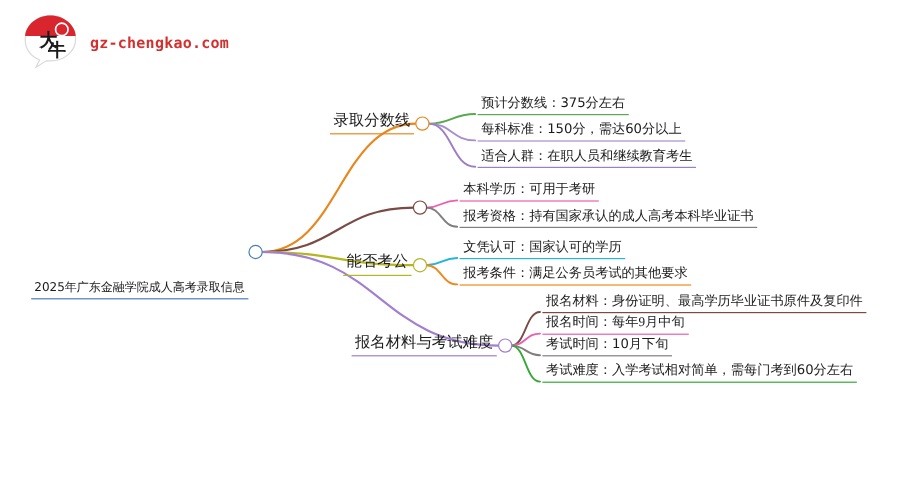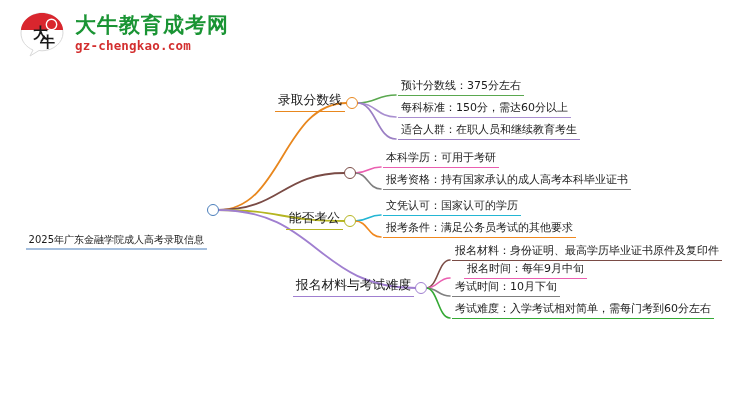--- a/index.html
+++ b/index.html
@@ -39,21 +39,20 @@
   <div id="logo-badge">
     <svg width="48" height="48" viewBox="0 0 48 48" aria-hidden="true">
       <path d="M24 3 C12 3 3 12 3 23 C3 31 8 37 15 40 L12 46 L21 40.5 C22 40.7 23 40.8 24 40.8 C36 40.8 45 32 45 23 C45 12 36 3 24 3 Z" fill="#ffffff" stroke="#d9d9d9" stroke-width="1"></path>
       <path d="M24 3 C12 3 3 12 3 20 L45 20 C45 12 36 3 24 3 Z" fill="#d9262e"></path>
       <text x="15" y="28" font-family="DejaVu Sans, sans-serif" font-size="15" font-weight="bold" fill="#1a1a1a">大</text>
       <text x="22" y="37" font-family="DejaVu Sans, sans-serif" font-size="15" font-weight="bold" fill="#1a1a1a">牛</text>
       <circle cx="33.5" cy="14.5" r="5.2" fill="#d9262e" stroke="#ffffff" stroke-width="1.4"></circle>
     </svg>
   </div>
   <div id="brand">
-    <div id="brand-cn">大牛教育成考网</div>
     <div id="brand-en">gz-chengkao.com</div>
   </div>
 </div>
 
 <div id="map">
   <svg id="wires">
       <path d="M 218 210 C 282.5 210, 282.5 103, 347 103" fill="none" stroke="#e8871e" stroke-width="1.8" stroke-linecap="round"></path>
       <path d="M 357 103 C 376.5 103, 376.5 95, 396 95" fill="none" stroke="#5aa84f" stroke-width="1.6" stroke-linecap="round"></path>
       <path d="M 357 103 C 376.5 103, 376.5 117, 396 117" fill="none" stroke="#a98fd0" stroke-width="1.6" stroke-linecap="round"></path>
       <path d="M 357 103 C 376.5 103, 376.5 139, 396 139" fill="none" stroke="#9b7fc4" stroke-width="1.6" stroke-linecap="round"></path>
@@ -79,16 +78,16 @@
     <div class="nodot" style="left: 350px; top: 173px; width: 10px; height: 10px; border-color: rgb(122, 75, 69);"></div>
     <div class="node l2" style="top: 160px; left: 383px;"><span style="border-bottom-color: rgb(234, 95, 176);">本科学历：可用于考研</span></div>
     <div class="node l2" style="top: 182px; left: 383px;"><span style="border-bottom-color: rgb(127, 127, 127); text-align: right;">报考资格：持有国家承认的成人高考本科毕业证书</span></div>
     <div class="node l1" style="top: 221px; left: 0px; width: 343px; text-align: right;"><span style="border-bottom-color: rgb(181, 181, 33);">能否考公</span></div>
     <div class="nodot" style="left: 350px; top: 221px; width: 10px; height: 10px; border-color: rgb(181, 181, 33);"></div>
     <div class="node l2" style="top: 208px; left: 383px;"><span style="border-bottom-color: rgb(36, 182, 212);">文凭认可：国家认可的学历</span></div>
     <div class="node l2" style="top: 230px; left: 383px;"><span style="border-bottom-color: rgb(240, 136, 31);">报考条件：满足公务员考试的其他要求</span></div>
     <div class="node l1" style="top: 288px; left: 0px; width: 414px; text-align: right;"><span style="border-bottom-color: rgb(160, 127, 208);">报名材料与考试难度</span></div>
     <div class="nodot" style="left: 421px; top: 288px; width: 10px; height: 10px; border-color: rgb(160, 127, 208);"></div>
     <div class="node l2" style="top: 253px; left: 452px;"><span style="border-bottom-color: rgb(122, 75, 69);">报名材料：身份证明、最高学历毕业证书原件及复印件</span></div>
-    <div class="node l2" style="top: 271px; left: 464px;"><span style="border-bottom-color: rgb(234, 95, 176);">报名时间：每年9月中旬</span></div>
+    <div class="node l2" style="top: 271px; left: 452px; font-family: Liberation Serif, serif;"><span style="border-bottom-color: rgb(234, 95, 176);">报名时间：每年9月中旬</span></div>
     <div class="node l2" style="top: 289px; left: 452px;"><span style="border-bottom-color: rgb(127, 127, 127);">考试时间：10月下旬</span></div>
     <div class="node l2" style="top: 311px; left: 452px;"><span style="border-bottom-color: rgb(53, 169, 53);">考试难度：入学考试相对简单，需每门考到60分左右</span></div>
   </div>
 
 </body></html>

